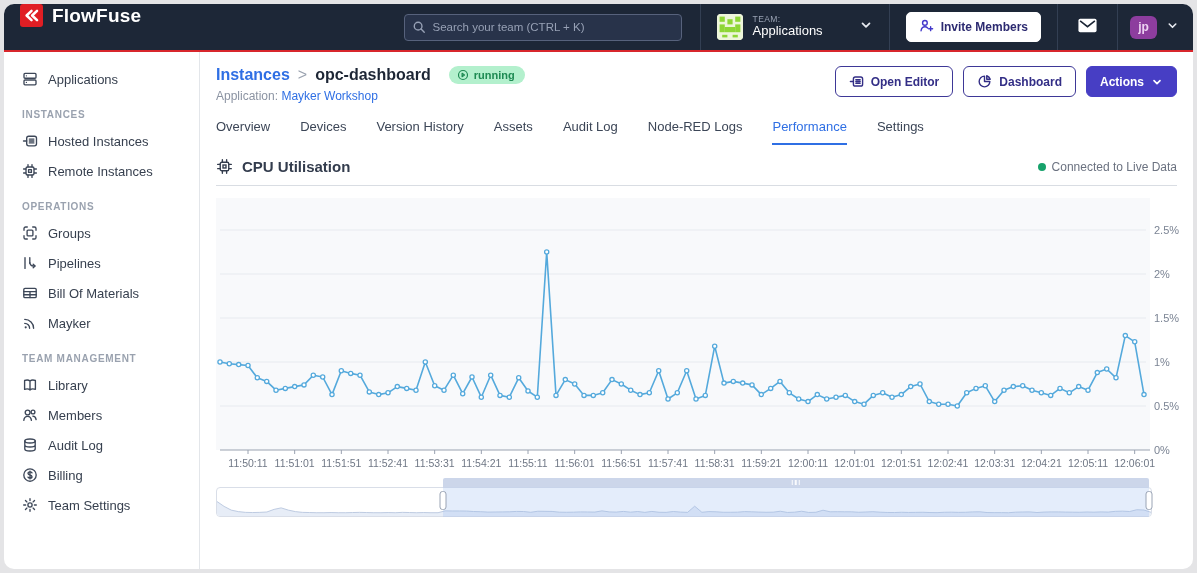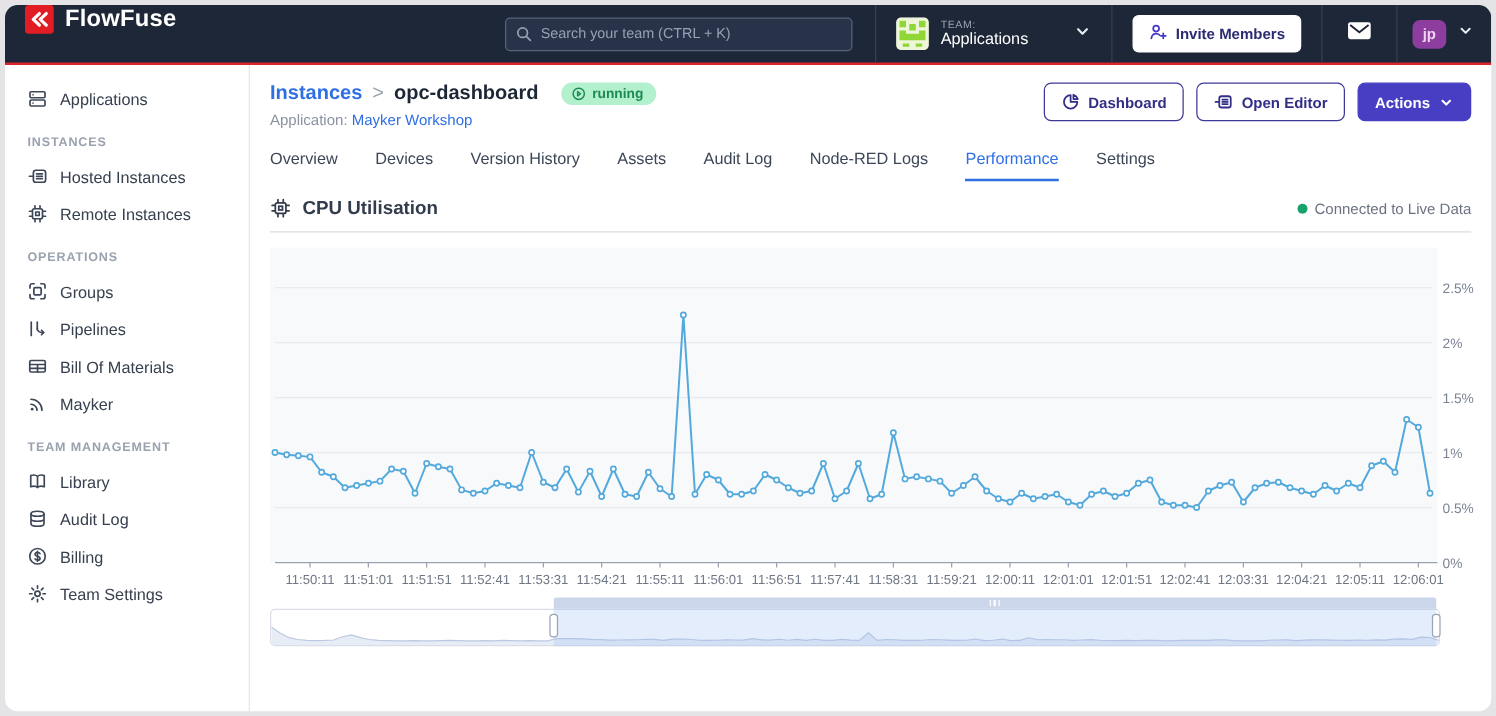--- a/index.html
+++ b/index.html
@@ -246,20 +246,29 @@
        </div>
         <div class="side-section">TEAM MANAGEMENT</div>
         <div class="side-item">
          <span class="icon"><svg width="16" height="16" viewBox="0 0 16 16" fill="none" stroke="currentColor" stroke-width="1.35" stroke-linecap="round" stroke-linejoin="round">
               <path d="M8 4.1C6.8 3 4.6 2.8 2.6 3.5v8.9c2-.7 4.2-.5 5.4.6 1.2-1.1 3.4-1.3 5.4-.6V3.5C11.4 2.8 9.2 3 8 4.1zM8 4.1V13"></path>
             </svg></span>
          <span>Library</span>
        </div>
         <div class="side-item">
          <span class="icon"><svg width="16" height="16" viewBox="0 0 16 16" fill="none" stroke="currentColor" stroke-width="1.35" stroke-linecap="round" stroke-linejoin="round">
+              <circle cx="5.6" cy="5.5" r="2.4"></circle>
+              <path d="M1.8 13.4c.3-2.6 1.9-4 3.8-4s3.5 1.4 3.8 4"></path>
+              <circle cx="11" cy="5" r="1.9"></circle>
+              <path d="M10.8 9.1c1.7.1 3 1.4 3.3 3.5"></path>
+            </svg></span>
+         <span>Members</span>
+       </div>
+        <div class="side-item">
+         <span class="icon"><svg width="16" height="16" viewBox="0 0 16 16" fill="none" stroke="currentColor" stroke-width="1.35" stroke-linecap="round" stroke-linejoin="round">
               <ellipse cx="8" cy="4" rx="5.2" ry="2"></ellipse>
               <path d="M2.8 4v8c0 1.1 2.3 2 5.2 2s5.2-.9 5.2-2V4M2.8 8c0 1.1 2.3 2 5.2 2s5.2-.9 5.2-2"></path>
             </svg></span>
          <span>Audit Log</span>
        </div>
         <div class="side-item">
          <span class="icon"><svg width="16" height="16" viewBox="0 0 16 16" fill="none" stroke="currentColor" stroke-width="1.35" stroke-linecap="round" stroke-linejoin="round">
               <circle cx="8" cy="8" r="6.2"></circle>
               <path d="M8 4.1v7.8M10 5.9c-.4-.7-1.1-1.1-2-1.1-1.1 0-2 .7-2 1.5C6 7.2 6.9 7.7 8 8c1.1.3 2 .8 2 1.7 0 .8-.9 1.5-2 1.5-.9 0-1.6-.4-2-1.1"></path>
             </svg></span>
@@ -293,36 +302,36 @@
           </div>
           <div class="appline">
             <span>Application:</span>
             <a>Mayker Workshop</a>
           </div>
         </div>
 
         <div class="hdr-buttons">
           <button class="btn">
             <span style="display:flex">
-              <svg width="15" height="15" viewBox="0 0 16 16" fill="none" stroke="currentColor" stroke-width="1.5" stroke-linejoin="round">
-                <path d="M8 8V2.3A5.7 5.7 0 1 0 13.7 8z"></path>
-                  <path d="M10.4 1.9a5.8 5.8 0 0 1 3.7 3.7h-3.7z"></path>
-              </svg>
-            </span>
-            <span>Dashboard</span>
-          </button>
-          <button class="btn">
-            <span style="display:flex">
               <svg width="15" height="15" viewBox="0 0 16 16" fill="none" stroke="currentColor" stroke-width="1.5" stroke-linecap="round">
                 <path d="M1.5 8h3.2"></path>
                   <rect x="4.7" y="3.2" width="9.8" height="9.6" rx="2"></rect>
                   <path d="M7.3 6.1h4.6M7.3 8h4.6M7.3 9.9h4.6"></path>
               </svg>
             </span>
             <span>Open Editor</span>
+          </button>
+          <button class="btn">
+            <span style="display:flex">
+              <svg width="15" height="15" viewBox="0 0 16 16" fill="none" stroke="currentColor" stroke-width="1.5" stroke-linejoin="round">
+                <path d="M8 8V2.3A5.7 5.7 0 1 0 13.7 8z"></path>
+                  <path d="M10.4 1.9a5.8 5.8 0 0 1 3.7 3.7h-3.7z"></path>
+              </svg>
+            </span>
+            <span>Dashboard</span>
           </button>
           <button class="btn solid">
             <span>Actions</span>
             <span style="display:flex">
               <svg width="12" height="12" viewBox="0 0 16 16" fill="none" stroke="currentColor" stroke-width="2.2" stroke-linecap="round" stroke-linejoin="round">
                   <path d="M4 6.2l4 4 4-4"></path>
                 </svg>
             </span>
           </button>
         </div>

